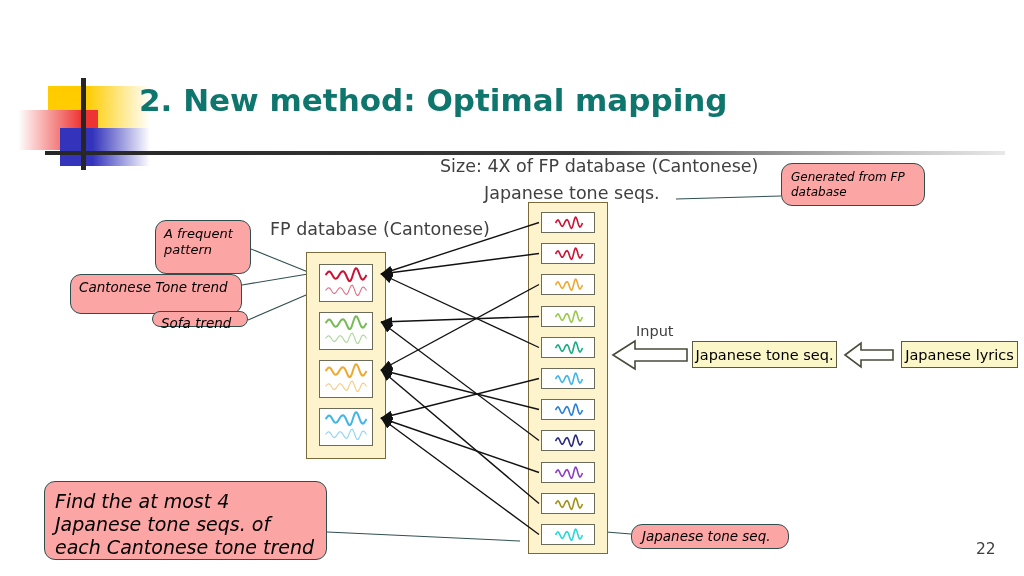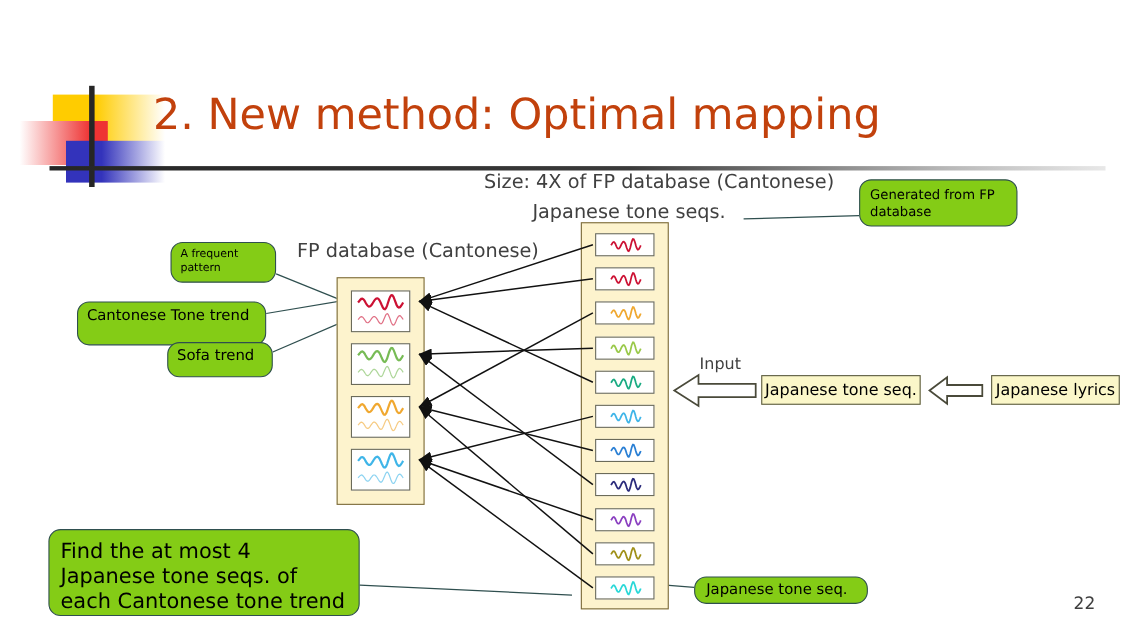--- a/index.html
+++ b/index.html
@@ -53,65 +53,67 @@
     left: 45px;
     top: 151px;
     width: 960px;
     height: 4px;
     background: linear-gradient(to right, #262626 0%, #3a3a3a 55%, #b8b8b8 85%, #e8e8e8 100%);
   }
   #slide-title {
     position: absolute;
     left: 139px;
     top: 82px;
-    font-size: 39px;
-    color: #c2410c;
+    font-size: 31px;
+    color: #0f766e;
     white-space: nowrap;
     letter-spacing: 0px;
+    font-weight: bold;
   }
 
   
   .plain-label {
     position: absolute;
     font-size: 17.5px;
     color: #404040;
     white-space: nowrap;
   }
   #size-line    { left: 440px; top: 156px; }
   #jts-line     { left: 484px; top: 183px; }
   #fpdb-label   { left: 270px; top: 219px; }
   #input-label  { left: 636px; top: 323px; font-size: 14.5px; text-align: center; }
   #page-number  { left: 976px; top: 540px; font-size: 15.5px; }
 
   
   .callout {
     position: absolute;
-    background: #84cc16;
+    background: #fca5a5;
     border: 1.2px solid #2f4f4f;
     border-radius: 11px;
     color: #000000;
     box-sizing: border-box;
     line-height: 1.22;
+    font-style: italic;
   }
 
   #callout-frequent {
     left: 155px; top: 220px;
-    width: 96px; height: 37px;
-    font-size: 10px;
+    width: 96px; height: 54px;
+    font-size: 13px;
     padding: 5px 13px 0 8px;
   }
   #callout-tone-trend {
     left: 70px; top: 274px;
     width: 172px; height: 40px;
     font-size: 13.5px;
     padding: 4px 0 0 8px;
   }
   #callout-sofa {
     left: 152px; top: 311px;
-    width: 96px; height: 32px;
+    width: 96px; height: 16px;
     font-size: 13.5px;
     padding: 3px 0 0 8px;
   }
   #callout-generated {
     left: 781px; top: 163px;
     width: 144px; height: 43px;
     font-size: 12px;
     padding: 6px 0 0 9px;
   }
   #callout-find {

